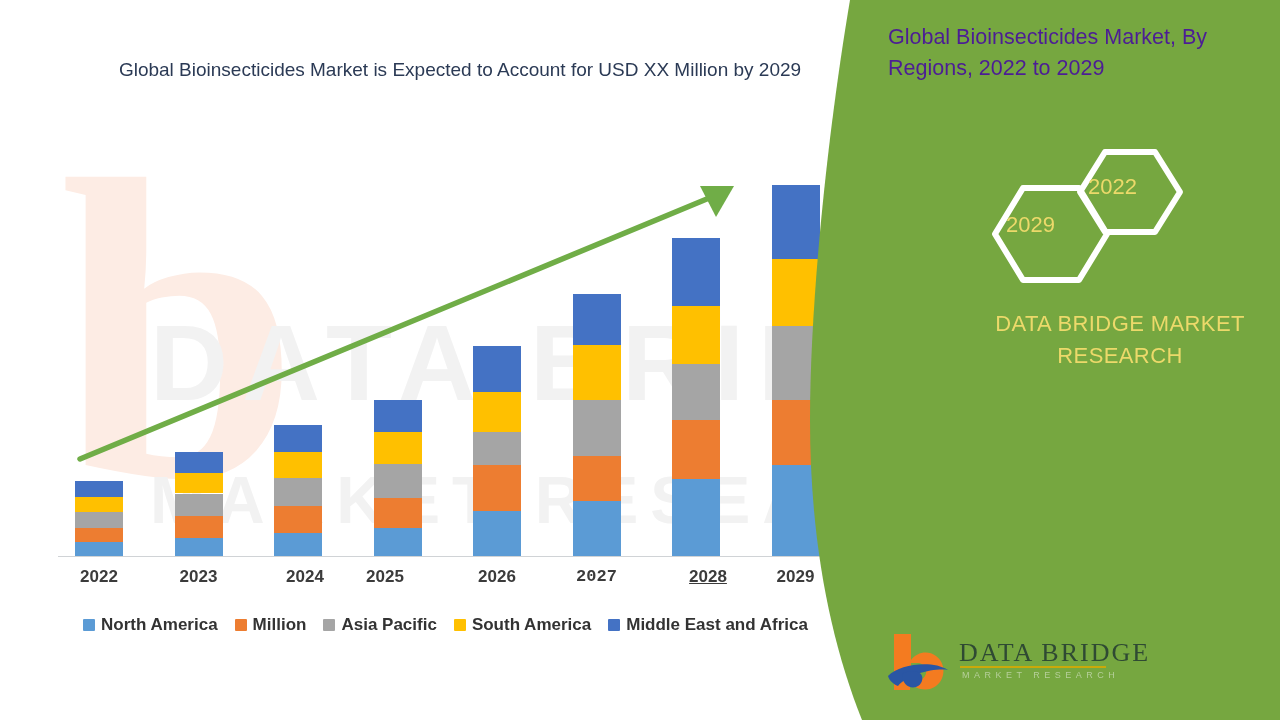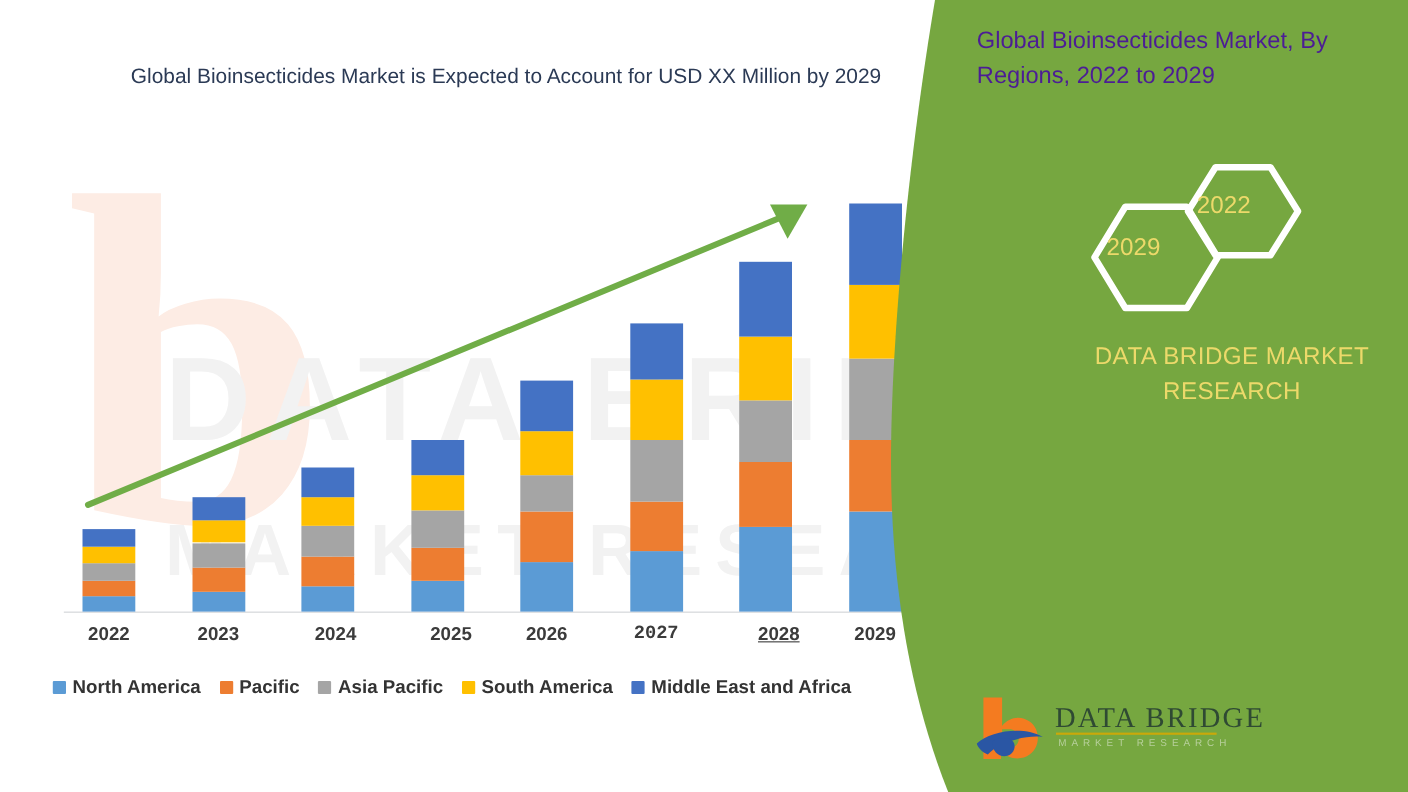--- a/index.html
+++ b/index.html
@@ -79,22 +79,22 @@
   .seg{position:absolute;left:0;width:48px;}
 
   .xlabel{
     position:absolute;top:567px;width:90px;text-align:center;
     color:#3b3b3b;font-size:17px;font-weight:700;
   }
 
   .arrow{position:absolute;left:0;top:0;width:860px;height:600px;pointer-events:none;}
 
   .legend{
-    position:absolute;left:48px;top:615px;width:775px;
-    display:flex;align-items:center;gap:17px;
+    position:absolute;left:58px;top:615px;width:775px;
+    display:flex;align-items:center;justify-content:center;gap:17px;
     white-space:nowrap;
   }
   .legend-item{display:flex;align-items:center;gap:6px;}
   .legend-swatch{width:12px;height:12px;border-radius:1px;display:inline-block;}
   .legend-label{font-size:17px;font-weight:700;color:#333;}
 </style>
 </head>
 <body>
 
 <div id="stage">
@@ -162,42 +162,42 @@
           <div class="seg" style="background: rgb(237, 125, 49); height: 65.5299px; bottom: 90.7337px;"></div>
           <div class="seg" style="background: rgb(165, 165, 165); height: 73.5951px; bottom: 156.264px;"></div>
           <div class="seg" style="background: rgb(255, 192, 0); height: 67.5462px; bottom: 229.859px;"></div>
           <div class="seg" style="background: rgb(68, 114, 196); height: 73.5951px; bottom: 297.405px;"></div>
         </div>
       </div>
     <div id="xlabels">
         <div class="xlabel" style="left: 54px;">2022</div>
         <div class="xlabel" style="left: 153.5px;">2023</div>
         <div class="xlabel" style="left: 260px;">2024</div>
-        <div class="xlabel" style="left: 365px;">2025</div>
+        <div class="xlabel" style="left: 340px;">2025</div>
         <div class="xlabel" style="left: 452px;">2026</div>
         <div class="xlabel" style="left: 551.5px; font-family: Liberation Mono, monospace;">2027</div>
         <div class="xlabel" style="left: 663px; text-decoration: underline;">2028</div>
         <div class="xlabel" style="left: 750.5px;">2029</div>
       </div>
 
     <svg class="arrow" viewBox="0 0 860 600">
       <defs></defs>
       <line x1="80" y1="459" x2="714" y2="196" stroke="#70ad47" stroke-width="5.5" stroke-linecap="round"></line>
       <polygon points="734,186 700,186 716,217" fill="#70ad47"></polygon>
     </svg>
   </div>
 
   <div class="legend" id="legend">
       <div class="legend-item">
         <span class="legend-swatch" style="background: rgb(91, 155, 213);"></span>
         <span class="legend-label">North America</span>
       </div>
       <div class="legend-item">
         <span class="legend-swatch" style="background: rgb(237, 125, 49);"></span>
-        <span class="legend-label">Pacific</span>
+        <span class="legend-label">Million</span>
       </div>
       <div class="legend-item">
         <span class="legend-swatch" style="background: rgb(165, 165, 165);"></span>
         <span class="legend-label">Asia Pacific</span>
       </div>
       <div class="legend-item">
         <span class="legend-swatch" style="background: rgb(255, 192, 0);"></span>
         <span class="legend-label">South America</span>
       </div>
       <div class="legend-item">

